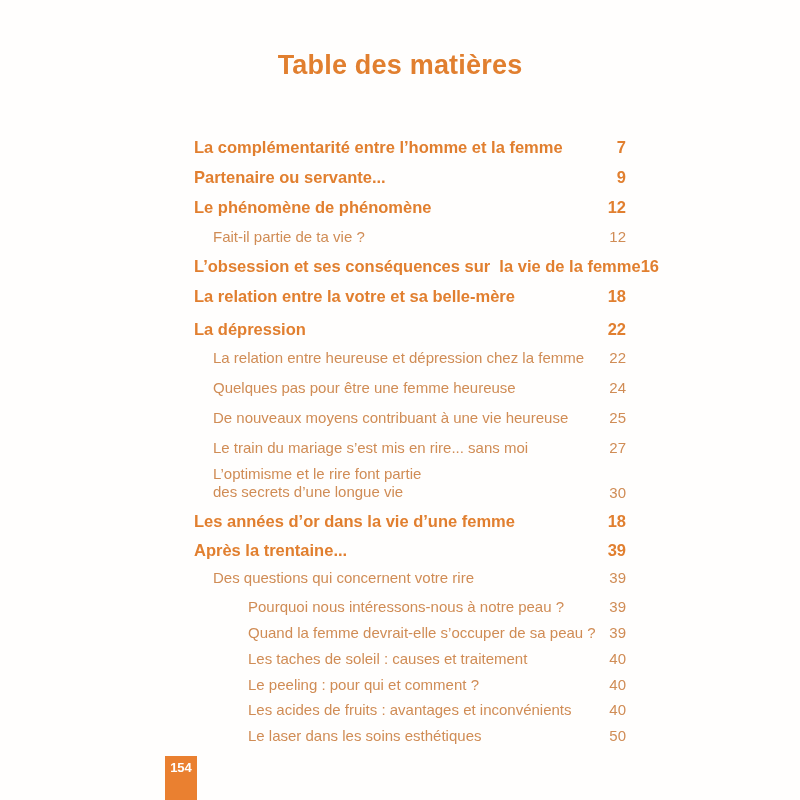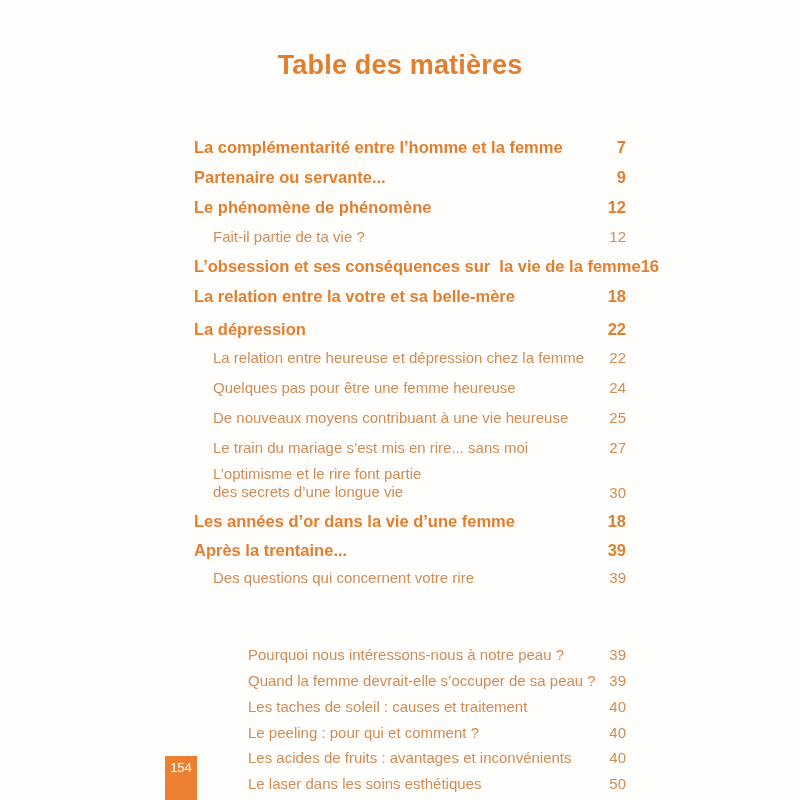--- a/index.html
+++ b/index.html
@@ -45,34 +45,34 @@
     font-size: 16.5px;
     font-weight: bold;
     color: #E17F2F;
   }
   .row.lvl1, .row.lvl2 {
     font-size: 15px;
     font-weight: normal;
     color: #D08C55;
   }
   .row.lvl1 { padding-left: 19px; }
-  .row.lvl2 { padding-left: 54px; margin-top: 48px; }
+  .row.lvl2 { padding-left: 54px; }
   .row .pg { white-space: nowrap; }
   .row.multiline { align-items: flex-end; }
   .row.multiline .line { display: block; line-height: 18px; }
   .page-badge {
     position: absolute;
     left: 165px;
     top: 756px;
     width: 32px;
     height: 44px;
     background: #EA8030;
     color: #ffffff;
     font-size: 13px;
-    font-weight: normal;
+    font-weight: bold;
     text-align: center;
     padding-top: 4px;
     box-sizing: border-box;
   }
 </style>
 </head>
 <body>
 
 <div class="page">
 

